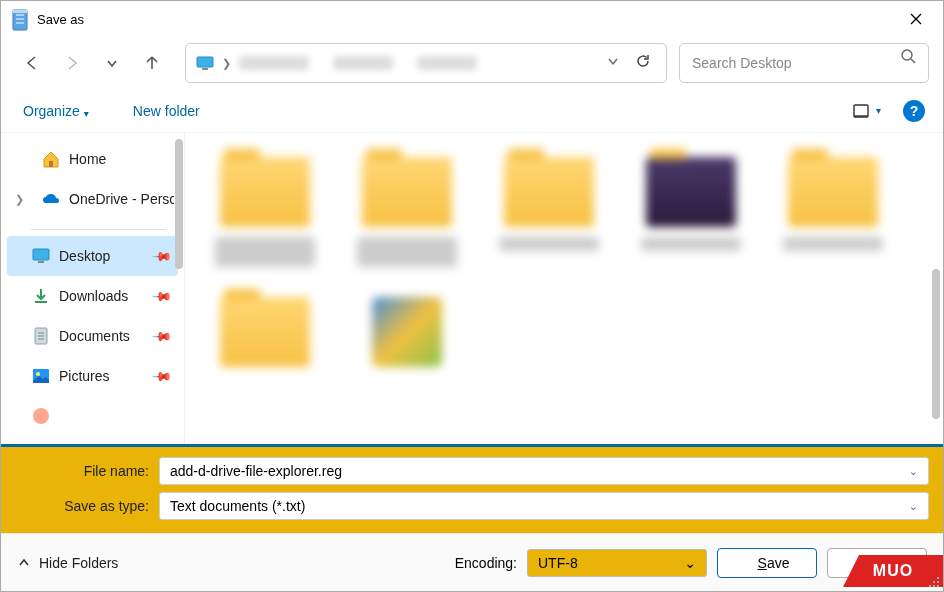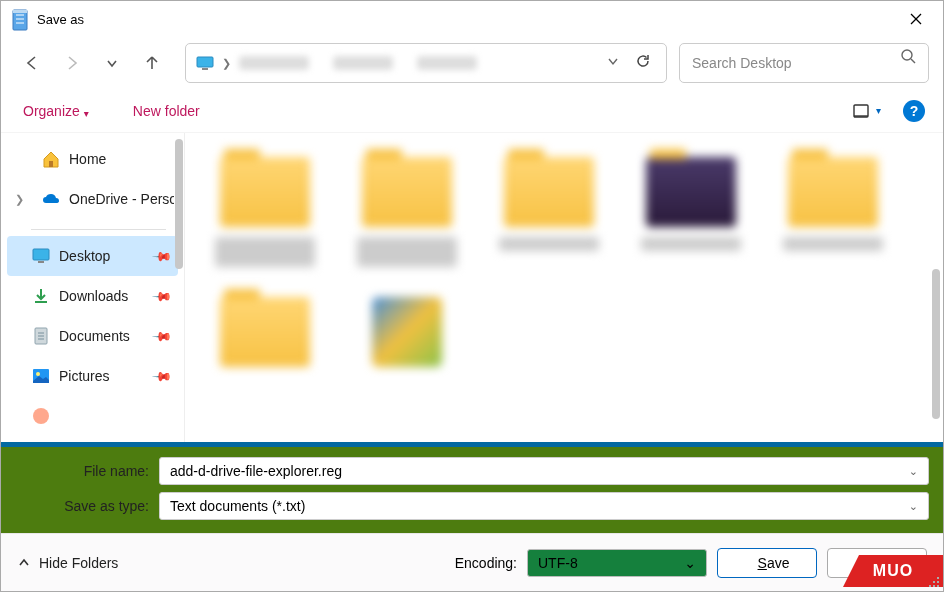--- a/index.html
+++ b/index.html
@@ -22,21 +22,21 @@
 .addressbar .blurpath { flex: 1; height: 16px; display: flex; align-items: center; gap: 24px; margin-left: 6px; }
 .blurpath span { display: inline-block; height: 14px; background: #ddd; border-radius: 4px; filter: blur(3px); }
 .addressbar .drop { color: #777; margin: 0 10px; }
 .addressbar .refresh { color: #555; cursor: pointer; padding: 4px; }
 .searchbox { width: 250px; height: 40px; border: 1px solid #ccc; border-radius: 5px; display: flex; padding: 4px 12px; }
 .searchbox input { border: none; outline: none; flex: 1; font-size: 14px; color: #333; }
 .searchbox input::placeholder { color: #888; }
 
 
 .toolbar { height: 44px; display: flex; align-items: center; padding: 0 18px; border-bottom: 1px solid #f4f4f4; }
-.toolbar .link { color: #be185d; font-size: 14px; cursor: pointer; padding: 6px 4px; display: flex; align-items: flex-end; }
+.toolbar .link { color: #0369a1; font-size: 14px; cursor: pointer; padding: 6px 4px; display: flex; align-items: flex-end; }
 .toolbar .link .caret { margin-left: 4px; font-size: 10px; }
 .toolbar .link + .link { margin-left: 36px; }
 .toolbar .spacer { flex: 1; }
 .toolbar .viewbtn { display: flex; align-items: center; gap: 6px; cursor: pointer; padding: 4px 8px; }
 .toolbar .help { width: 22px; height: 22px; border-radius: 50%; background: #0078d4; color: #fff; display: flex; align-items: center; justify-content: center; font-size: 14px; margin-left: 14px; cursor: pointer; font-weight: bold; }
 
 
 .main { flex: 1; display: flex; overflow: hidden; }
 .sidebar { width: 184px; border-right: 1px solid #eee; padding-top: 6px; position: relative; overflow: hidden; }
 .sidebar .treeitem { height: 40px; display: flex; align-items: center; padding: 0 10px 0 30px; font-size: 14px; color: #222; cursor: pointer; position: relative; }
@@ -55,33 +55,33 @@
 .folder-item { width: 120px; display: flex; flex-direction: column; align-items: center; gap: 10px; }
 .folder-icon { width: 90px; height: 70px; background: linear-gradient(#ffd673, #f7c244); border-radius: 4px; position: relative; }
 .folder-icon::before { content: ''; position: absolute; top: -8px; left: 4px; width: 36px; height: 10px; background: #f7c244; border-radius: 3px 3px 0 0; }
 .folder-icon.dark { background: linear-gradient(#4a3a6a, #2a1a3a); }
 .folder-icon.dark::before { background: #f7c244; }
 .folder-label { width: 100px; height: 14px; background: #ccc; border-radius: 3px; }
 .folder-label.two { height: 30px; }
 .img-thumb { width: 70px; height: 70px; background: linear-gradient(135deg, #4a90d9, #f0c040, #8bc34a); border-radius: 6px; }
 
 
-.formarea { border-top: 5px solid #0369a1; padding: 10px 14px 6px 14px; background: #4d7c0f; }
+.formarea { border-top: 3px solid #0369a1; padding: 10px 14px 6px 14px; background: #eab308; }
 .formrow { display: flex; align-items: center; margin-bottom: 7px; }
 .formrow label { width: 144px; text-align: right; padding-right: 10px; font-size: 14px; color: #222; }
 .formrow .combo { flex: 1; height: 28px; border: 1px solid #ccc; border-radius: 3px; display: flex; align-items: center; padding: 0 10px; font-size: 14px; background: #fff; cursor: pointer; gap: 40px; }
 .formrow .combo .val { flex: 1; }
 .formrow .combo .dd { color: #666; font-size: 11px; }
 
 
 .footer { height: 58px; border-top: 1px solid #e8e8e8; background: #fbfafb; display: flex; align-items: center; padding: 0 16px; gap: 10px; position: relative; }
 .footer .hide { display: flex; align-items: center; gap: 8px; font-size: 14px; cursor: pointer; color: #222; }
 .footer .spacer { flex: 1; }
 .footer label { font-size: 14px; }
-.footer .combo { width: 180px; height: 28px; border: 1px solid #bbb; border-radius: 3px; display: flex; align-items: center; padding: 0 10px; font-size: 14px; background: #15803d; cursor: pointer; }
+.footer .combo { width: 180px; height: 28px; border: 1px solid #bbb; border-radius: 3px; display: flex; align-items: center; padding: 0 10px; font-size: 14px; background: #eab308; cursor: pointer; }
 .footer .combo .val { flex: 1; }
 .footer .btn { width: 100px; height: 30px; border: 1px solid #aaa; border-radius: 4px; background: #fff; font-size: 14px; cursor: pointer; display: flex; align-items: center; justify-content: center; padding-left: 13px; }
 .footer .btn.primary { border: 1.5px solid #0067c0; }
 .muo { position: absolute; right: 0; bottom: 4px; width: 100px; height: 32px; background: #d22; color: #fff; font-weight: bold; font-size: 16px; display: flex; align-items: center; justify-content: center; clip-path: polygon(16px 0, 100% 0, 100% 100%, 0 100%); letter-spacing: 1px; pointer-events: none; }
 .resize-grip { position: absolute; right: 2px; bottom: 2px; width: 14px; height: 14px; }
 .resize-grip span { position: absolute; width: 2px; height: 2px; background: #aaa; }
 
 .underline-letter { text-decoration: underline; }
 </style>
 </head>

